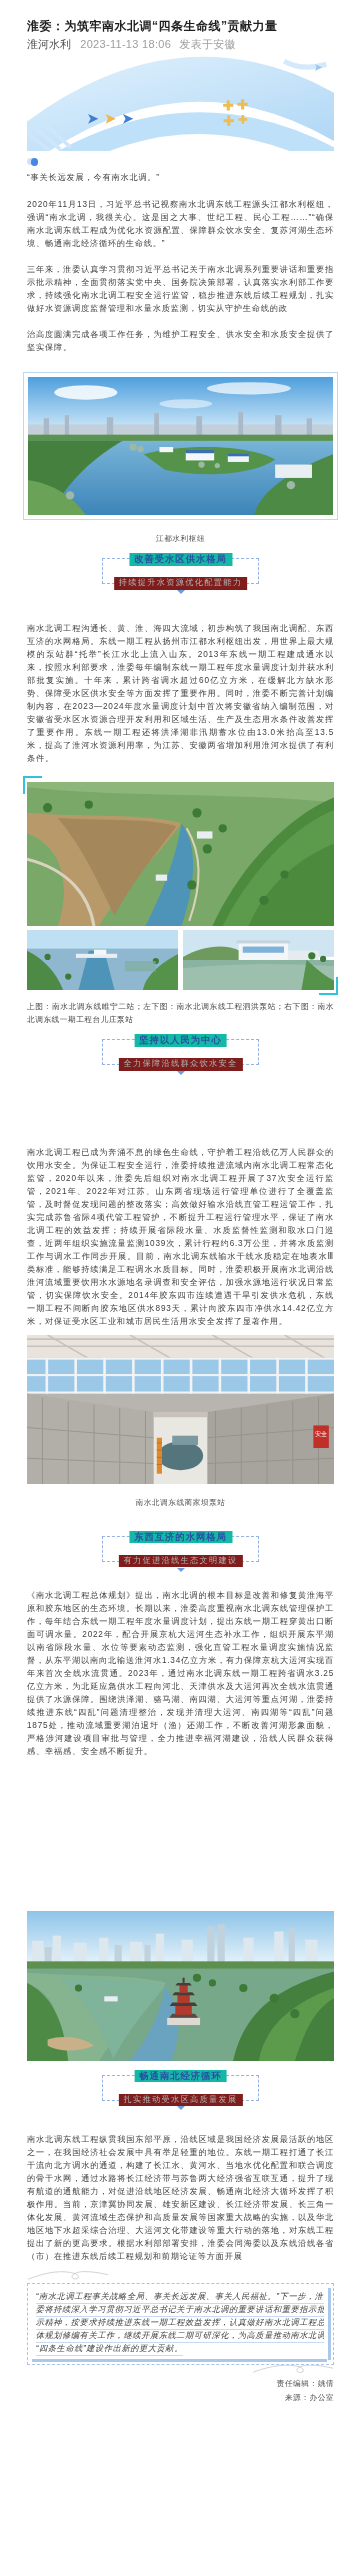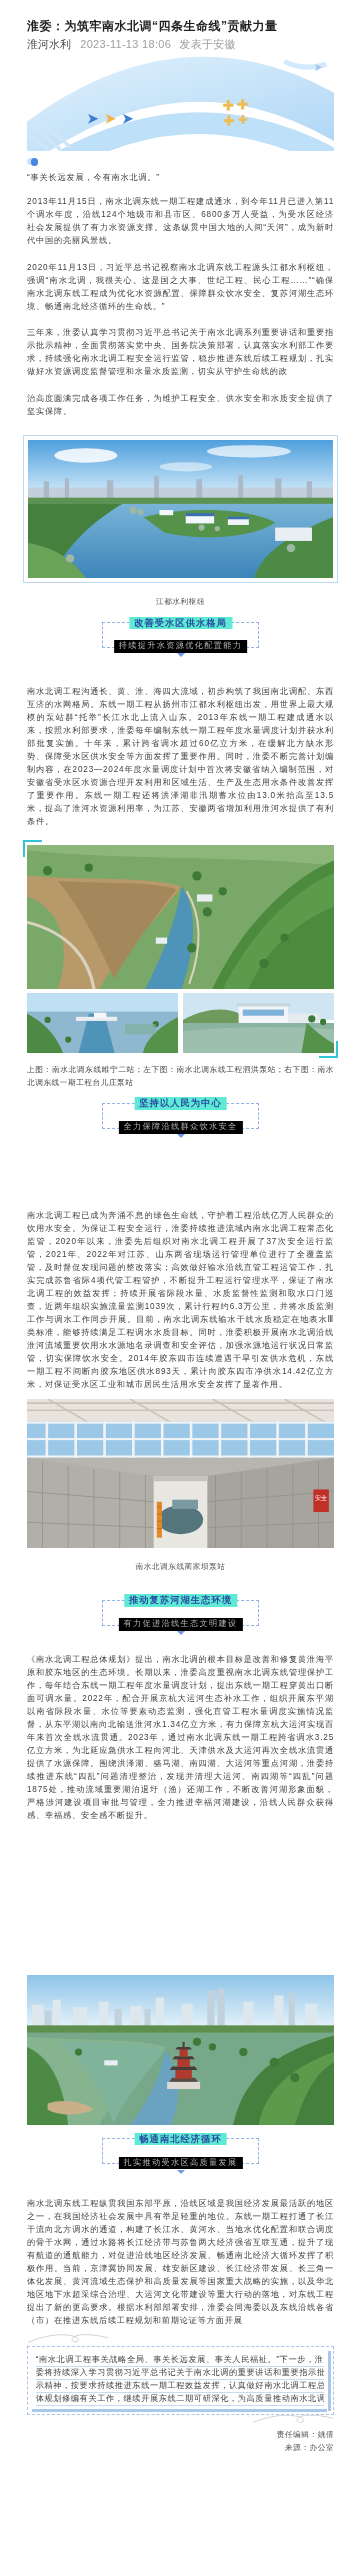--- a/index.html
+++ b/index.html
@@ -33,31 +33,31 @@
   .figcap.left{text-align:justify;color:#474747;margin-top:7.2px;}
   .bracket-wrap{position:relative;margin-top:13.4px;padding:3.1px 0;}
   .bracket{position:absolute;width:17.5px;height:15.5px;}
   .bracket.tl{left:-4.1px;top:-2.1px;border-left:2.1px solid #32c3da;border-top:2.1px solid #32c3da;}
   .bracket.br{right:-4.1px;bottom:-2.1px;border-right:2.1px solid #32c3da;border-bottom:2.1px solid #32c3da;}
   .photo-row{display:flex;gap:4.1px;margin-top:4.1px;}
   .photo-row .cell{flex:1;}
 
   
   .sec-head{position:relative;width:155px;height:24px;margin:13.4px auto 0 auto;border:0.5px dashed #93b2e6;}
-  .sec-head .t{position:absolute;top:-6.2px;left:50%;transform:translateX(-50%);background:#5eead4;padding:0 5.2px;font-size:9.3px;line-height:12.4px;font-weight:bold;color:#2a4fa2;white-space:nowrap;letter-spacing:1px;}
-  .sec-head .s{position:absolute;bottom:-6.2px;left:50%;transform:translateX(-50%);background:#000000;padding:0 5.2px;font-size:8.2px;line-height:12.4px;color:#b3b3b3;white-space:nowrap;letter-spacing:1.3px;}
+  .sec-head .t{position:absolute;top:-6.2px;left:50%;transform:translateX(-50%);background:#14b8a6;padding:0 5.2px;font-size:9.3px;line-height:12.4px;font-weight:bold;color:#2a4fa2;white-space:nowrap;letter-spacing:1px;}
+  .sec-head .s{position:absolute;bottom:-6.2px;left:50%;transform:translateX(-50%);background:#7f1d1d;padding:0 5.2px;font-size:8.2px;line-height:12.4px;color:#b3b3b3;white-space:nowrap;letter-spacing:1.3px;}
   .tri{width:0;height:0;border-left:4.6px solid transparent;border-right:4.6px solid transparent;border-top:4.6px solid #6d9ce0;margin:5.7px auto 0 auto;}
 
   
   .flourish{display:block;margin-top:4.1px;}
   .flourish.right{margin:-3.1px 0 1px auto;}
   .quote-box{position:relative;margin-top:1px;border:0.5px dashed #a9c4ea;padding:6.7px 9.3px 8.2px 7.7px;background:#fff;}
   .quote-box .bar-r{position:absolute;top:3.6px;bottom:3.6px;right:2.1px;width:2.6px;background:#aac8ec;}
   .quote-box .bar-b{position:absolute;left:4.1px;right:6.2px;bottom:2.1px;height:2.6px;background:#aac8ec;}
-  .ql{display:block;height:13px;overflow:hidden;white-space:nowrap;}
+  .ql{display:block;height:13px;overflow:hidden;white-space:nowrap;font-style:italic;}
   .ql span{display:inline-block;min-width:0;line-height:12.4px;font-size:8.2px;letter-spacing:0.6px;color:#3f3f3f;border-bottom:0.5px solid #c6daf2;}
   .ql.full span{width:100%;}
 
   
   .credits{margin-top:2.1px;text-align:right;font-size:7.7px;line-height:13.4px;color:#4f4f4f;letter-spacing:0.5px;}
 </style>
 </head>
 <body>
 
 <div class="page">
@@ -100,21 +100,20 @@
         <path d="M417,115 h5v6h6v5h-6v6h-5v-6h-6v-5h6z"></path>
       </g>
       <path d="M560,16 l14,6 -14,7 3,-7 z" fill="#9cc6ee"></path>
     </svg>
   </div>
 
   <div class="dot"></div>
 
   <p class="lead-quote">“事关长远发展，今有南水北调。”</p>
 
-  <p class="para first">2013年11月15日，南水北调东线一期工程建成通水，到今年11月已进入第11个调水年度，沿线124个地级市和县市区、6800多万人受益，为受水区经济社会发展提供了有力水资源支撑。这条纵贯中国大地的人间“天河”，成为新时代中国的亮丽风景线。</p>
   <p class="para">2020年11月13日，习近平总书记视察南水北调东线工程源头江都水利枢纽，强调“南水北调，我很关心。这是国之大事、世纪工程、民心工程……”“确保南水北调东线工程成为优化水资源配置、保障群众饮水安全、复苏河湖生态环境、畅通南北经济循环的生命线。”</p>
   <p class="para">三年来，淮委认真学习贯彻习近平总书记关于南水北调系列重要讲话和重要指示批示精神，全面贯彻落实党中央、国务院决策部署，认真落实水利部工作要求，持续强化南水北调工程安全运行监管，稳步推进东线后续工程规划，扎实做好水资源调度监督管理和水量水质监测，切实从守护生命线的政</p>
   <p class="para cont">治高度圆满完成各项工作任务，为维护工程安全、供水安全和水质安全提供了坚实保障。</p>
 
   <div class="photo-frame">
     <svg class="photo" height="138" viewBox="0 0 580 268" preserveAspectRatio="none">
       <defs>
         <linearGradient id="sky1" x1="0" y1="0" x2="0" y2="1">
           <stop offset="0" stop-color="#4f9fdd"></stop>
             <stop offset="1" stop-color="#d8eefb"></stop>
@@ -303,21 +302,21 @@
           <path d="M252,238 h10"></path>
           <path d="M252,252 h10"></path>
         </g>
       <rect x="556" y="176" width="30" height="44" fill="#c03028"></rect>
       <text x="571" y="196" font-size="12" fill="#ffffff" text-anchor="middle">安全</text>
     </svg>
   </div>
   <div class="figcap">南水北调东线蔺家坝泵站</div>
 
   <div class="sec-head" style="margin-top:27px">
-    <span class="t">推动复苏河湖生态环境</span>
+    <span class="t">东西互济的水网格局</span>
     <span class="s">有力促进沿线生态文明建设</span>
   </div>
   <div class="tri"></div>
 
   <p class="para" style="margin-top:17.5px">《南水北调工程总体规划》提出，南水北调的根本目标是改善和修复黄淮海平原和胶东地区的生态环境。长期以来，淮委高度重视南水北调东线管理保护工作，每年结合东线一期工程年度水量调度计划，提出东线一期工程穿黄出口断面可调水量。2022年，配合开展京杭大运河生态补水工作，组织开展东平湖以南省际段水量、水位等要素动态监测，强化直管工程水量调度实施情况监督，从东平湖以南向北输送淮河水1.34亿立方米，有力保障京杭大运河实现百年来首次全线水流贯通。2023年，通过南水北调东线一期工程跨省调水3.25亿立方米，为北延应急供水工程向河北、天津供水及大运河再次全线水流贯通提供了水源保障。围绕洪泽湖、骆马湖、南四湖、大运河等重点河湖，淮委持续推进东线“四乱”问题清理整治，发现并清理大运河、南四湖等“四乱”问题1875处，推动流域重要湖泊退圩（渔）还湖工作，不断改善河湖形象面貌，严格涉河建设项目审批与管理，全力推进幸福河湖建设，沿线人民群众获得感、幸福感、安全感不断提升。</p>
 
   <div style="margin-top:153px">
     <svg class="photo" height="150" viewBox="0 0 596 292" preserveAspectRatio="none">
       <defs>
         <linearGradient id="sky4" x1="0" y1="0" x2="0" y2="1">
@@ -390,20 +389,21 @@
     <path d="M2,22 C36,8 70,3 94,11 C104,15 101,23 92,21 C82,18 90,7 112,7 C130,7 144,10 158,13" fill="none" stroke="#bdbdbd" stroke-width="1.3"></path>
   </svg>
 
   <div class="quote-box">
     <div class="bar-r"></div>
     <div class="bar-b"></div>
     <div class="ql full"><span>“南水北调工程事关战略全局、事关长远发展、事关人民福祉。”下一步，淮</span></div>
     <div class="ql full"><span>委将持续深入学习贯彻习近平总书记关于南水北调的重要讲话和重要指示批</span></div>
     <div class="ql full"><span>示精神，按要求持续推进东线一期工程效益发挥，认真做好南水北调工程总</span></div>
     <div class="ql full"><span>体规划修编有关工作，继续开展东线二期可研深化，为高质量推动南水北调</span></div>
+    <div class="ql"><span>“四条生命线”建设作出新的更大贡献。</span></div>
   </div>
 
   <svg class="flourish right" width="82" height="13.4" viewBox="0 0 160 26">
     <path d="M2,20 C36,7 70,2 94,10 C104,14 101,22 92,20 C82,17 90,6 112,6 C130,6 144,9 158,12" fill="none" stroke="#bdbdbd" stroke-width="1.3"></path>
   </svg>
 
   <div class="credits">
     <div>责任编辑：姚倩</div>
     <div>来源：办公室</div>
   </div>

